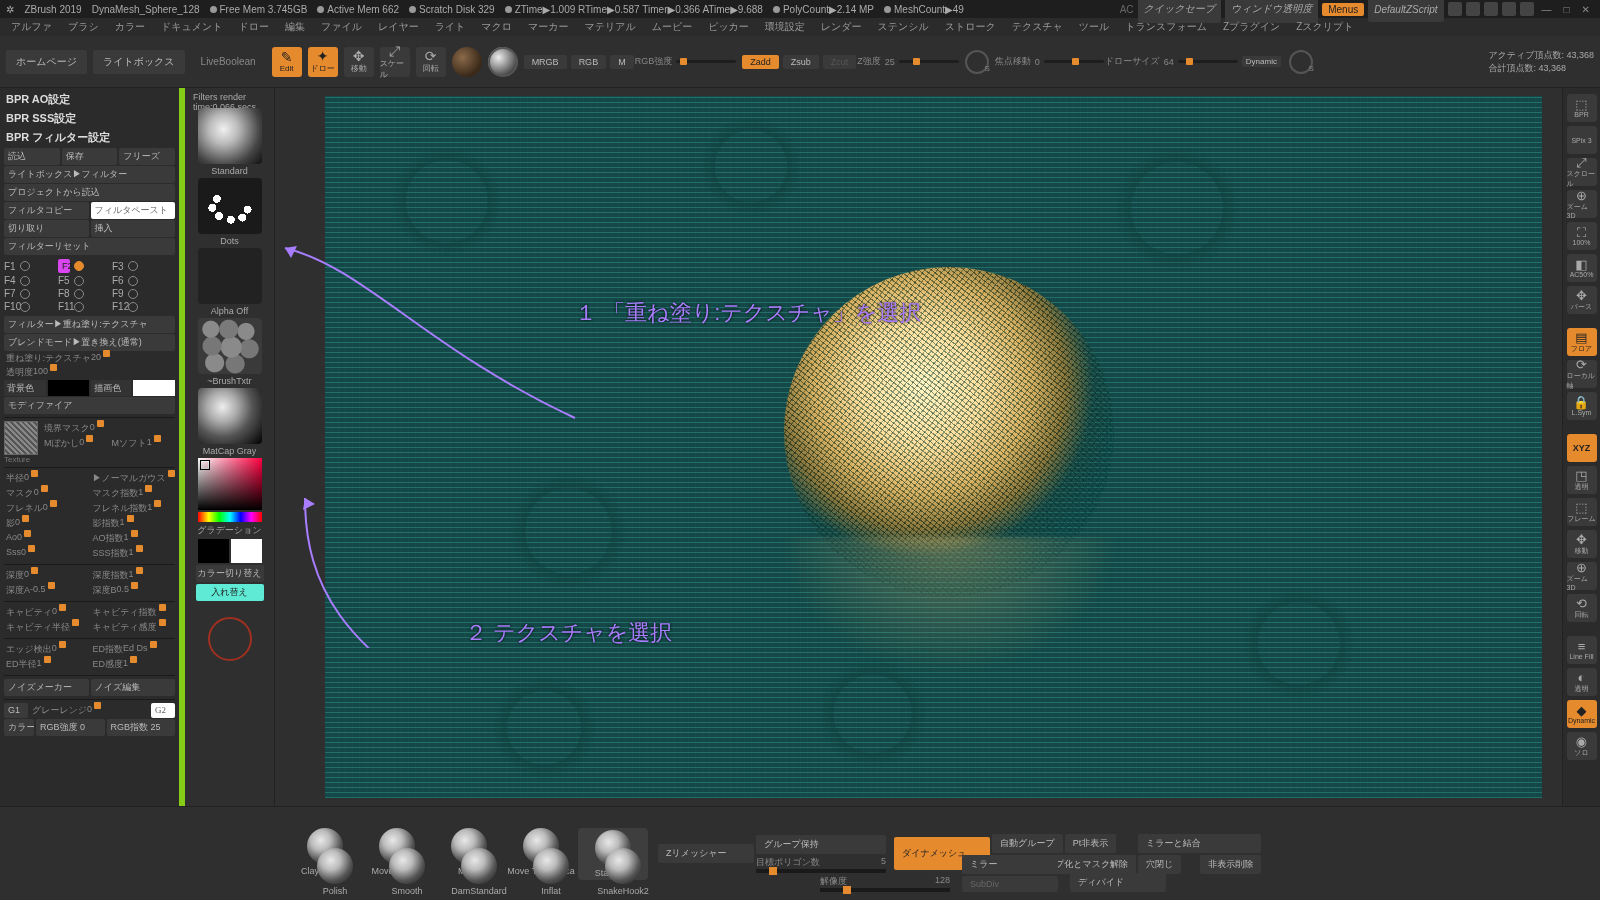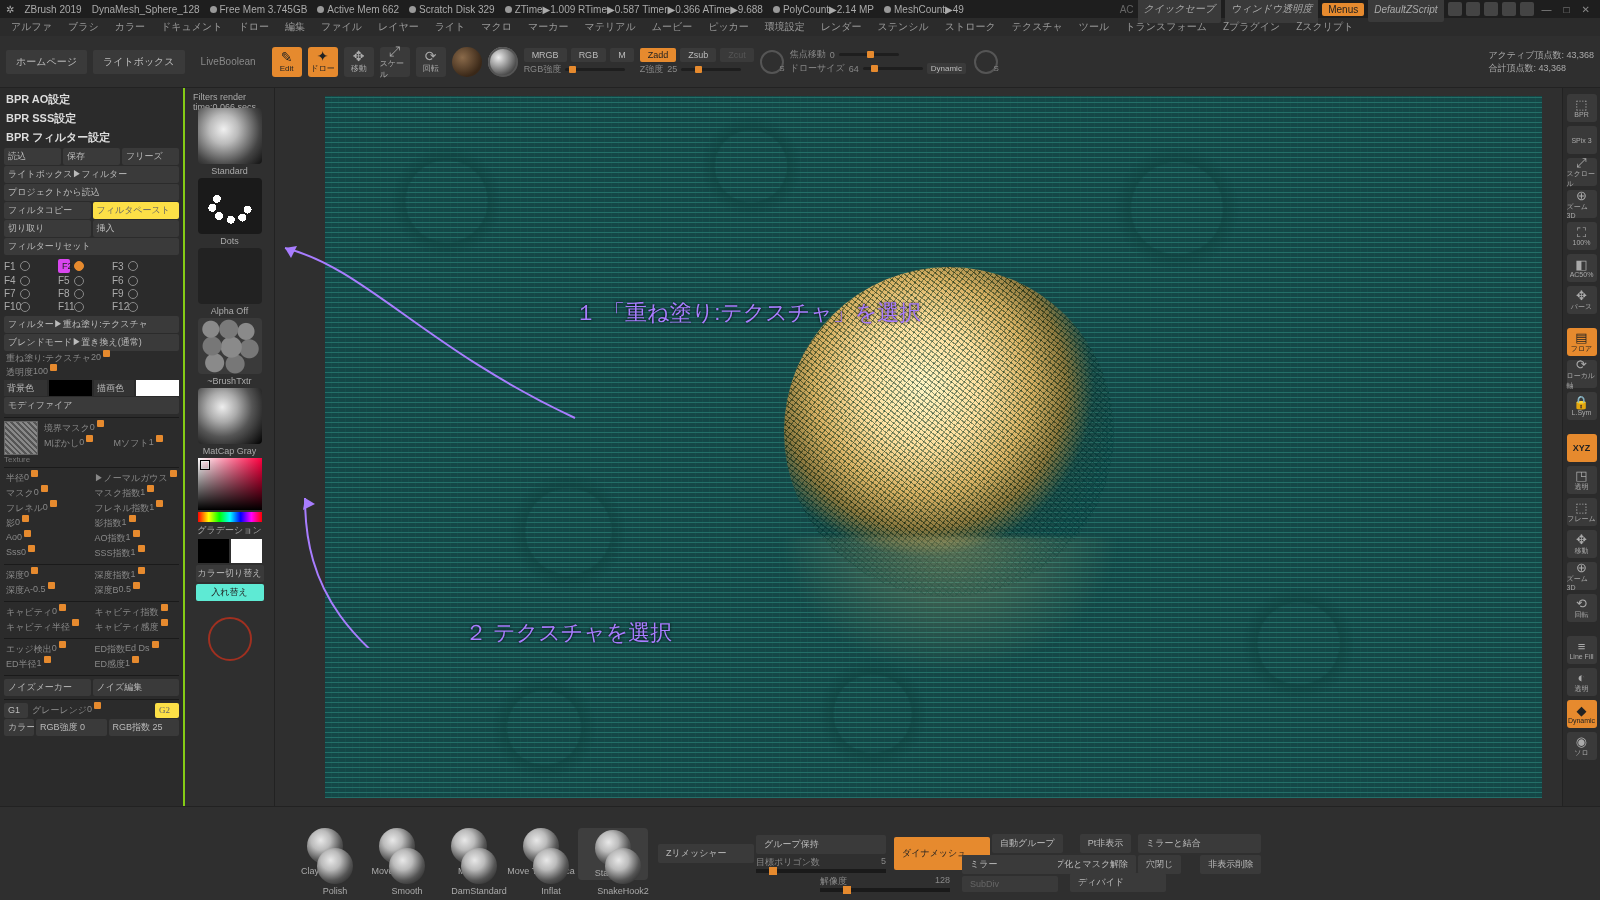--- a/index.html
+++ b/index.html
@@ -13,40 +13,40 @@
   .menubar { height:18px; background:#2b2b2b; display:flex; align-items:center; padding:0 4px; gap:2px; font-size:10px; color:#999; }
   .menubar span { padding:2px 7px; cursor:default; }
 
   .topbar { height:52px; background:#2f2f2f; border-bottom:1px solid #222; display:flex; align-items:center; padding:0 6px; gap:6px; position:relative; }
   .topbar .tab { background:#3a3a3a; padding:5px 10px; border-radius:2px; color:#bbb; font-size:10px; }
   .topbar .sq { width:30px; height:30px; background:#3a3a3a; border-radius:3px; display:flex; flex-direction:column; align-items:center; justify-content:center; font-size:8px; color:#aaa; }
   .topbar .sq.orange { background:#e68a2e; color:#222; }
   .topbar .sq .ic { font-size:14px; line-height:1; }
   .topbar .round { width:30px; height:30px; border-radius:50%; background:radial-gradient(circle at 35% 35%, #8a6a4a 0%, #3a2818 70%); }
   .topbar .round2 { width:30px; height:30px; border-radius:50%; background:radial-gradient(circle at 35% 35%, #eee 0%, #444 70%, #000 100%); box-shadow:inset 0 0 0 2px #555; }
-  .vgroup { display:flex; flex-direction:column; gap:1px; font-size:9px; color:#888; }
+  .vgroup { display:flex; flex-direction:row; gap:1px; font-size:9px; color:#888; }
   .vgroup .row { display:flex; align-items:center; gap:4px; }
   .chip { background:#3a3a3a; padding:2px 8px; border-radius:2px; color:#bbb; }
   .chip.orange { background:#e68a2e; color:#222; }
   .chip.faint { color:#555; }
   .slider-line { height:3px; background:#1e1e1e; width:60px; position:relative; border-radius:2px; }
   .slider-line .knob { position:absolute; top:-2px; width:7px; height:7px; background:#e68a2e; border-radius:1px; }
   .gear { width:24px; height:24px; border:2px solid #555; border-radius:50%; position:relative; }
   .gear::before{ content:"S"; position:absolute; bottom:-1px; right:-3px; font-size:8px; color:#888;}
   .topbar .stats { margin-left:auto; font-size:9px; color:#aaa; line-height:1.4; text-align:left; }
 
   .main { display:flex; height:calc(900px - 18px - 18px - 52px - 94px); }
 
   
-  .leftpanel { width:185px; background:#2b2b2b; border-right:2px solid #84cc16; overflow:hidden; padding:2px 4px; font-size:10px; color:#aaa; }
+  .leftpanel { width:185px; background:#2b2b2b; border-right:6px solid #84cc16; overflow:hidden; padding:2px 4px; font-size:10px; color:#aaa; }
   .lp-head { color:#ddd; padding:2px 2px; font-weight:bold; font-size:11px; }
   .lp-row { display:flex; gap:2px; margin:1px 0; }
   .lp-btn { background:#3a3a3a; padding:2px 4px; flex:1; border-radius:2px; color:#bbb; font-size:9px; white-space:nowrap; overflow:hidden; }
   .lp-btn.small { flex:0 0 auto; }
-  .lp-btn.faint { color:#666; background:#fde047;font-family:Liberation Serif, serif; }
+  .lp-btn.faint { color:#666; background:#ffffff;font-family:Liberation Serif, serif; }
   .lp-slider { display:flex; flex-direction:row; margin:1px 0; }
   .lp-slider .lbl { display:flex; justify-content:space-between; font-size:9px; color:#888; padding:0 2px;}
   .lp-slider .bar { height:3px; background:#1e1e1e; position:relative; border-radius:2px;}
   .lp-slider .bar .k { position:absolute; top:-2px; width:7px; height:7px; background:#e68a2e; border-radius:1px;}
   .fgrid { display:grid; grid-template-columns:12px 34px 12px 34px 12px 34px; gap:2px 4px; align-items:center; margin:4px 0; }
   .fgrid .rad { width:10px; height:10px; border:1px solid #888; border-radius:50%; }
   .fgrid .rad.on { background:#e68a2e; border-color:#e68a2e;}
   .fgrid .cell { background:#333; padding:2px 4px; color:#aaa; font-size:9px; border-radius:2px;}
   .fgrid .cell.hl { background:#d946ef; color:#222; }
   .lp-pair { display:flex; gap:2px; }
@@ -871,21 +871,21 @@
         </div>
         <div class="bar">
           <div class="k" style="left:10%"></div>
         </div>
       </div>
   </div>
   <div class="bb-col" style="margin-left:6px">
     <div class="bb-chip orange w80" style="padding:10px 8px">ダイナメッシュ</div>
   </div>
   <div class="bb-col">
-    <div style="display:flex;gap:17px">
+    <div style="display:flex;gap:2px">
       <div class="bb-chip">自動グループ</div>
       <div class="bb-chip">Pt非表示</div>
     </div>
     <div class="bb-chip">マスクグループ化とマスク解除</div>
   </div>
   <div class="bb-col">
     <div class="bb-chip">ミラーと結合</div>
     <div style="display:flex;gap:19px">
       <div class="bb-chip">穴閉じ</div>
       <div class="bb-chip">非表示削除</div>

